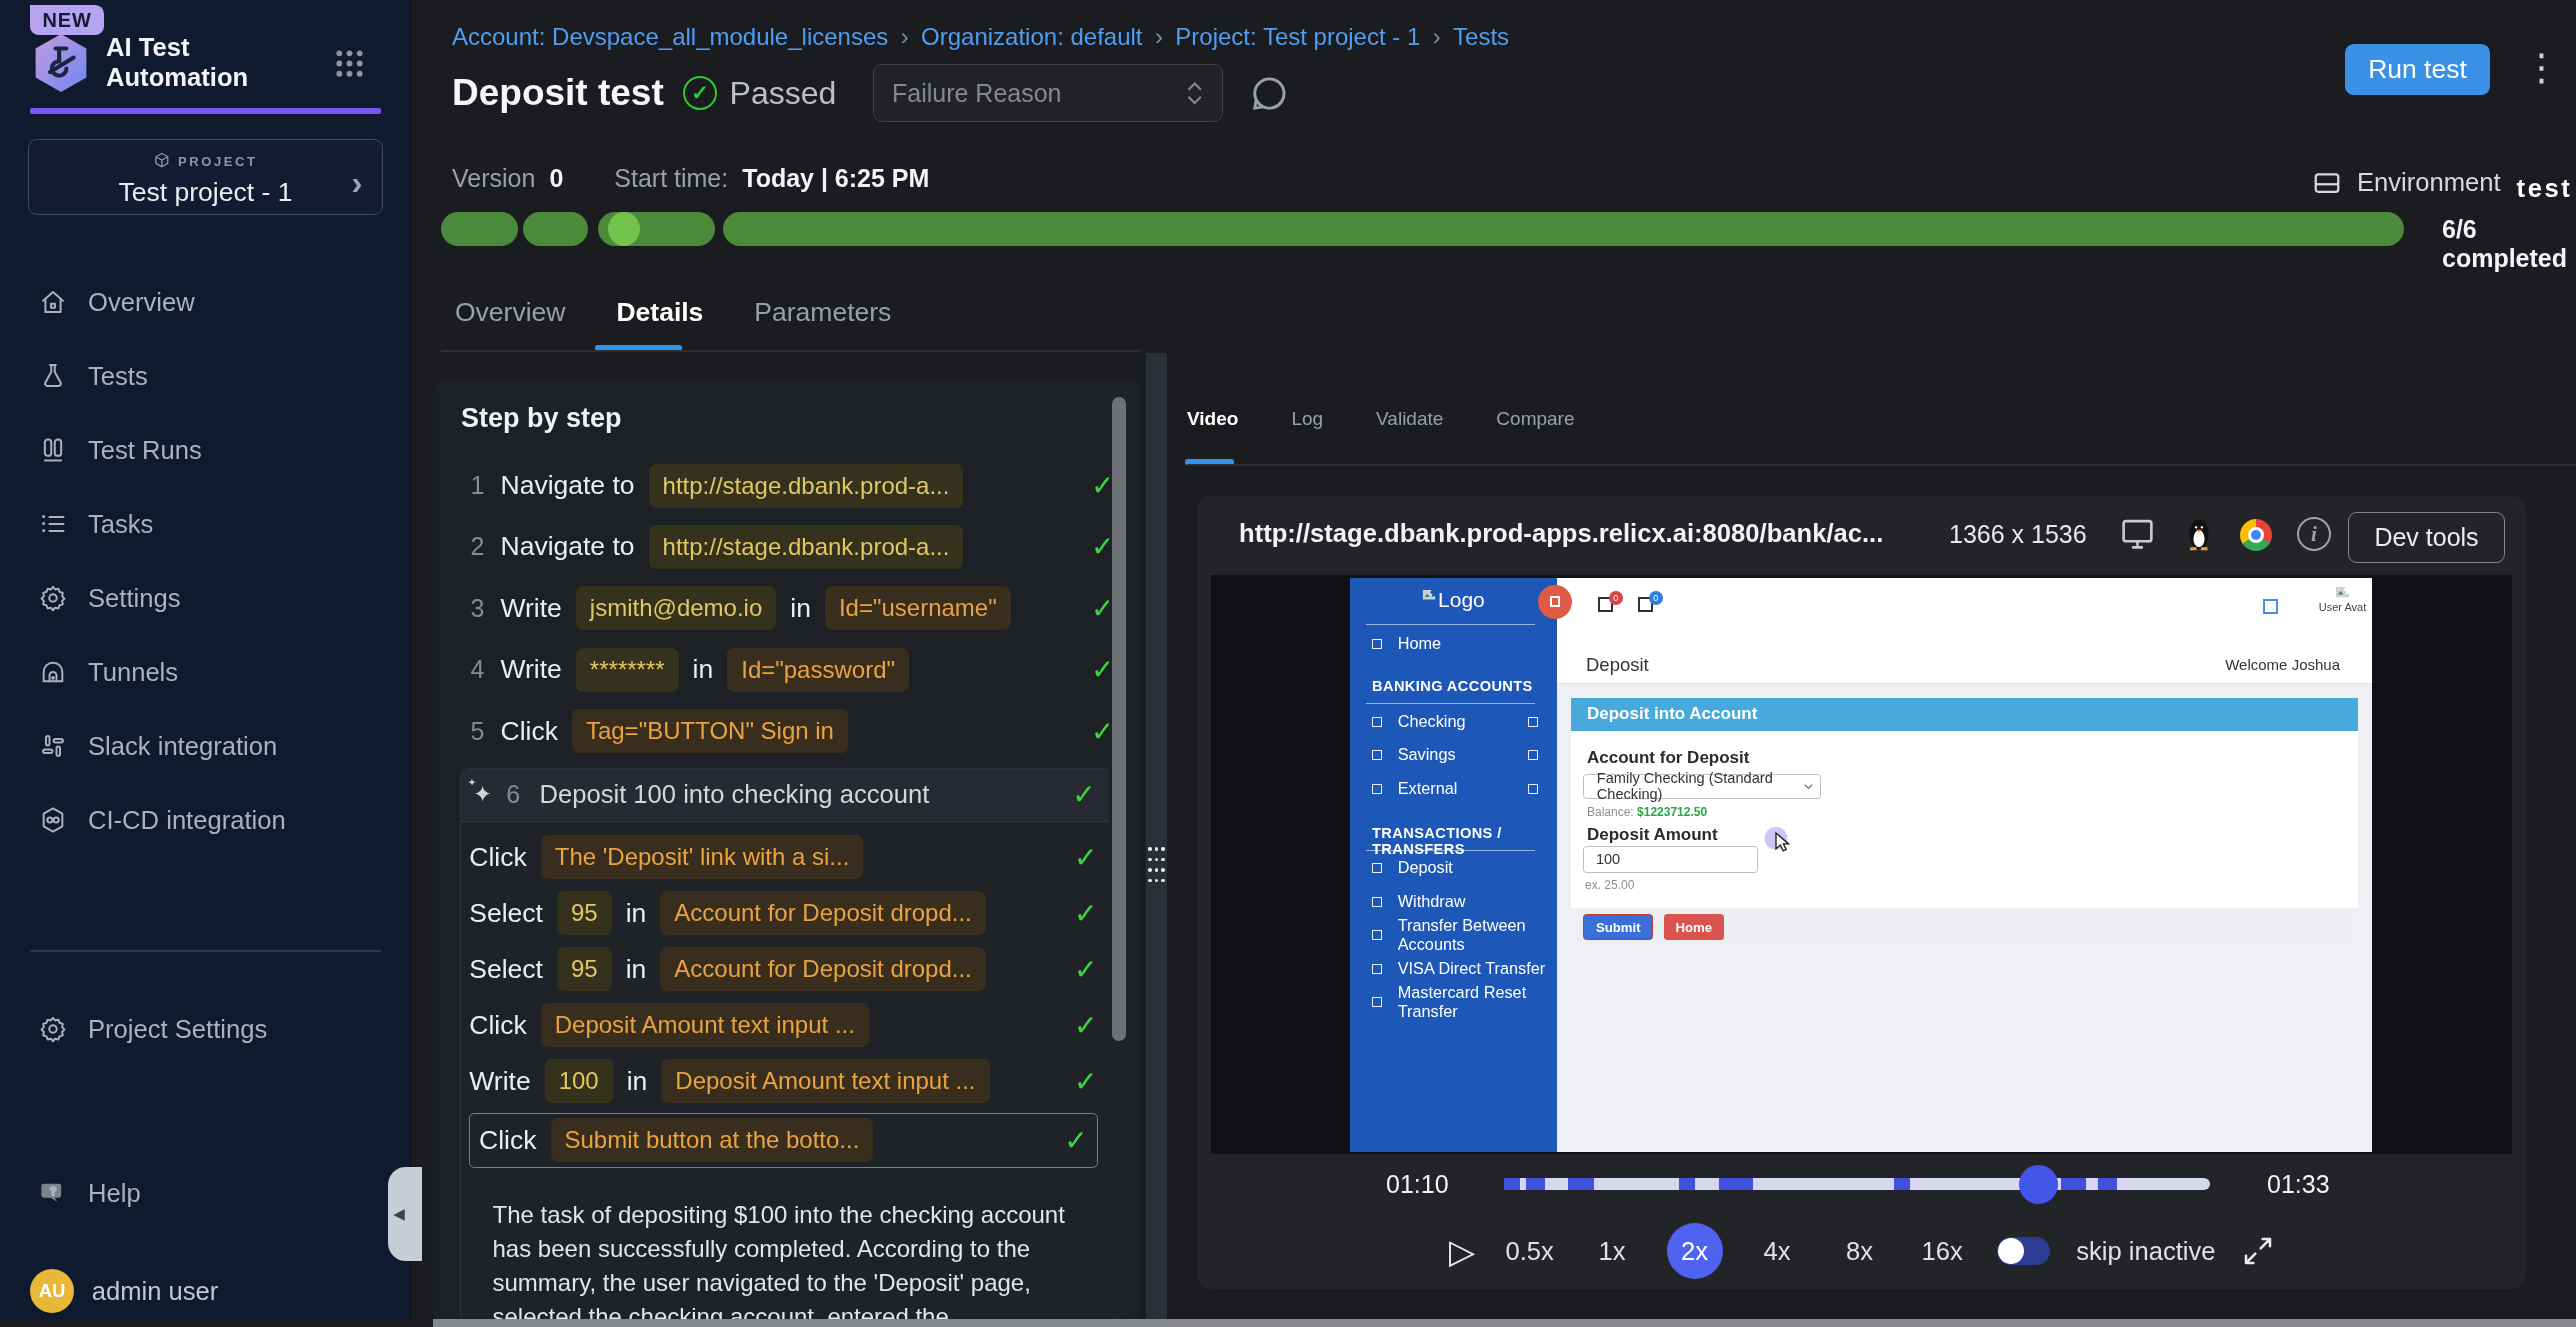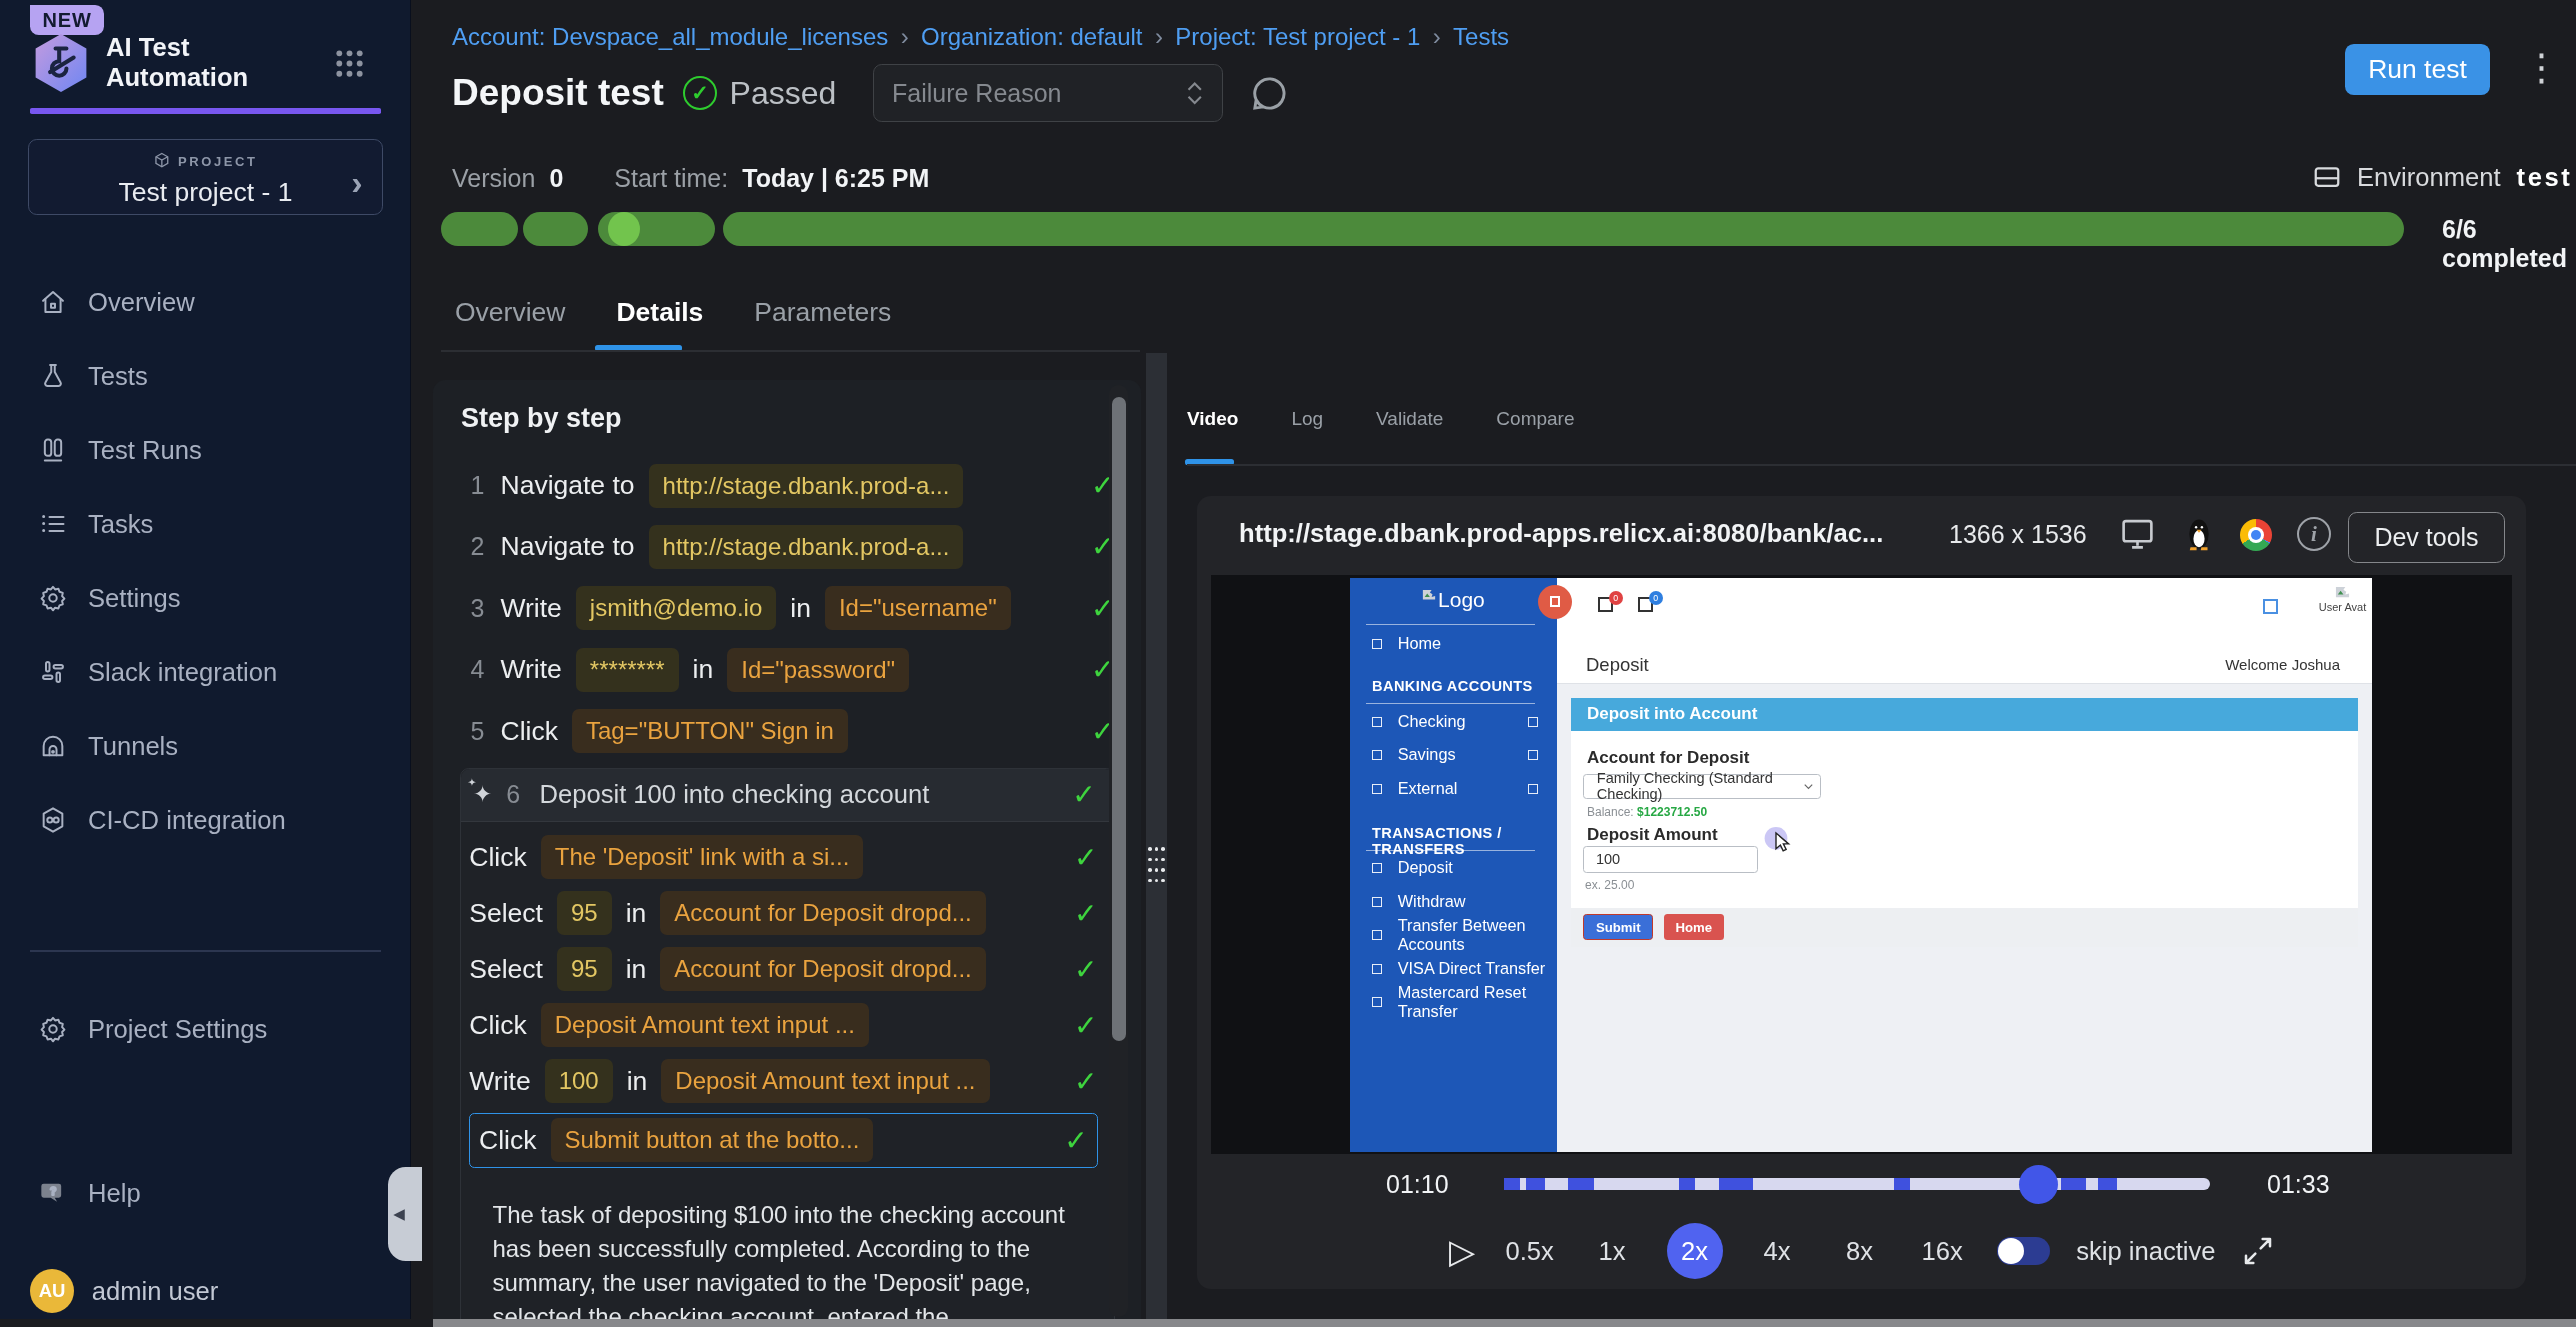--- a/index.html
+++ b/index.html
@@ -58,21 +58,21 @@
   .run-btn { position:absolute; left:2345px; top:44px; width:145px; height:51px; background:#3a92e6;
     border-radius:8.8px; color:#fff; font-size:26.5px; display:flex; align-items:center; justify-content:center; cursor:pointer; }
   .kebab { position:absolute; left:2523px; top:46px; color:#cfd2d6; font-size:37px; cursor:pointer; }
 
   .meta-row { position:absolute; left:452px; top:164px; display:flex; align-items:center; font-size:25px; }
   .meta-label { color:#9ba0a6; }
   .meta-value { color:#f2f4f6; font-weight:bold; margin-left:14px; }
   .env-row { position:absolute; right:3.5px; top:162px; display:flex; align-items:center; }
   .env-icon { width:32px; height:30px; margin-right:14px; }
   .env-label { color:#d8dadd; font-size:25.6px; }
-  .env-value { color:#fff; font-size:25.6px; font-weight:bold; margin-left:16px; letter-spacing:2.6px; }
+  .env-value { color:#fff; font-size:25.6px; font-weight:bold; margin-left:16px; letter-spacing:2.6px;margin-top:12px; }
 
   .progress { position:absolute; left:441px; top:212px; height:34px; width:1963px; }
   .pseg { position:absolute; top:0; height:34px; background:#4c8a3b; border-radius:17px; }
   .pseg-hl { position:absolute; top:0; width:32px; height:34px; border-radius:50%; background:#72c44d; }
   .progress-caption { position:absolute; left:2426px; top:215px; color:#f2f4f6; font-size:25px; font-weight:bold;margin-left:16px; }
 
   
   .main-tabs { position:absolute; left:455px; top:297px; display:flex; gap:51px; font-size:26.5px; }
   .tab { color:#9aa0a7; cursor:pointer; }
   .tab.active { color:#fff; font-weight:bold; }
@@ -275,34 +275,34 @@
       </div>
       <div class="nav-item">
         <span class="nico"><svg viewBox="0 0 24 24">
               <circle cx="12" cy="12" r="3.2"></circle>
               <path d="M12 2.5l1.8 2.2 2.8-.7 1 2.7 2.8.9-.6 2.8 2 2.1-2 2.1.6 2.8-2.8.9-1 2.7-2.8-.7-1.8 2.2-1.8-2.2-2.8.7-1-2.7-2.8-.9.6-2.8-2-2.1 2-2.1-.6-2.8 2.8-.9 1-2.7 2.8.7z"></path>
             </svg></span>
         <span>Settings</span>
       </div>
       <div class="nav-item">
         <span class="nico"><svg viewBox="0 0 24 24">
+              <path d="M4 20v-8a8 8 0 0 1 16 0v8z"></path>
+              <path d="M9 20v-5a3 3 0 0 1 6 0v5"></path>
+              <circle cx="12" cy="17" r=".8"></circle>
+            </svg></span>
+        <span>Tunnels</span>
+      </div>
+      <div class="nav-item">
+        <span class="nico"><svg viewBox="0 0 24 24">
               <rect x="6" y="3.5" width="3" height="8" rx="1.5"></rect>
               <rect x="15" y="12.5" width="3" height="8" rx="1.5"></rect>
               <rect x="3.5" y="15" width="8" height="3" rx="1.5"></rect>
               <rect x="12.5" y="6" width="8" height="3" rx="1.5"></rect>
             </svg></span>
         <span>Slack integration</span>
-      </div>
-      <div class="nav-item">
-        <span class="nico"><svg viewBox="0 0 24 24">
-              <path d="M4 20v-8a8 8 0 0 1 16 0v8z"></path>
-              <path d="M9 20v-5a3 3 0 0 1 6 0v5"></path>
-              <circle cx="12" cy="17" r=".8"></circle>
-            </svg></span>
-        <span>Tunnels</span>
       </div>
       <div class="nav-item">
         <span class="nico"><svg viewBox="0 0 24 24">
               <path d="M12 2l8 4.6v10.8L12 22l-8-4.6V6.6z"></path>
               <circle cx="9.3" cy="12" r="2.2"></circle>
               <circle cx="14.7" cy="12" r="2.2"></circle>
             </svg></span>
         <span>CI-CD integration</span>
       </div>
     </nav>

